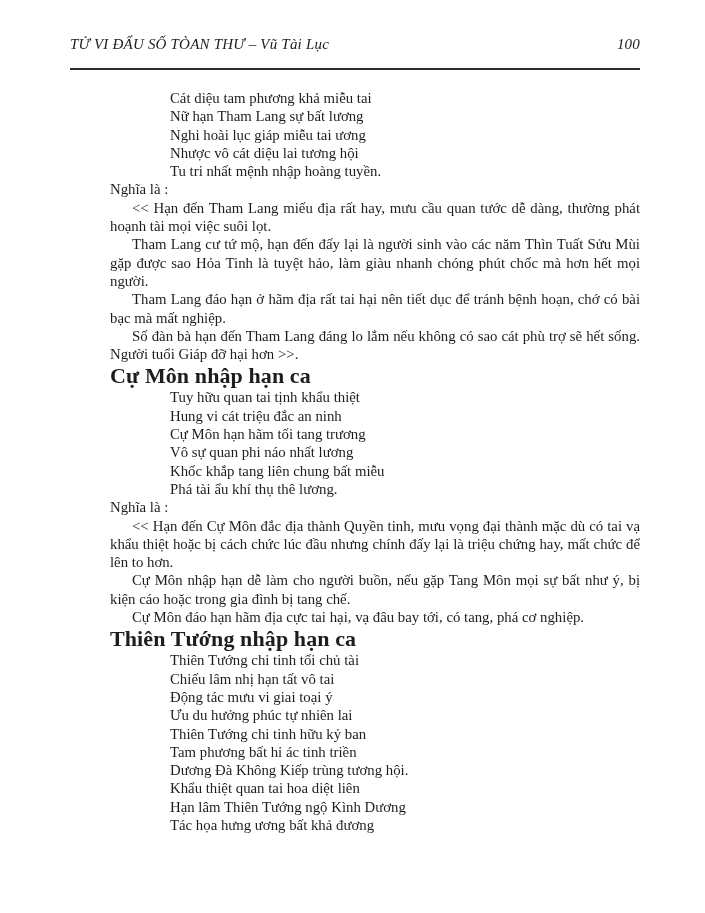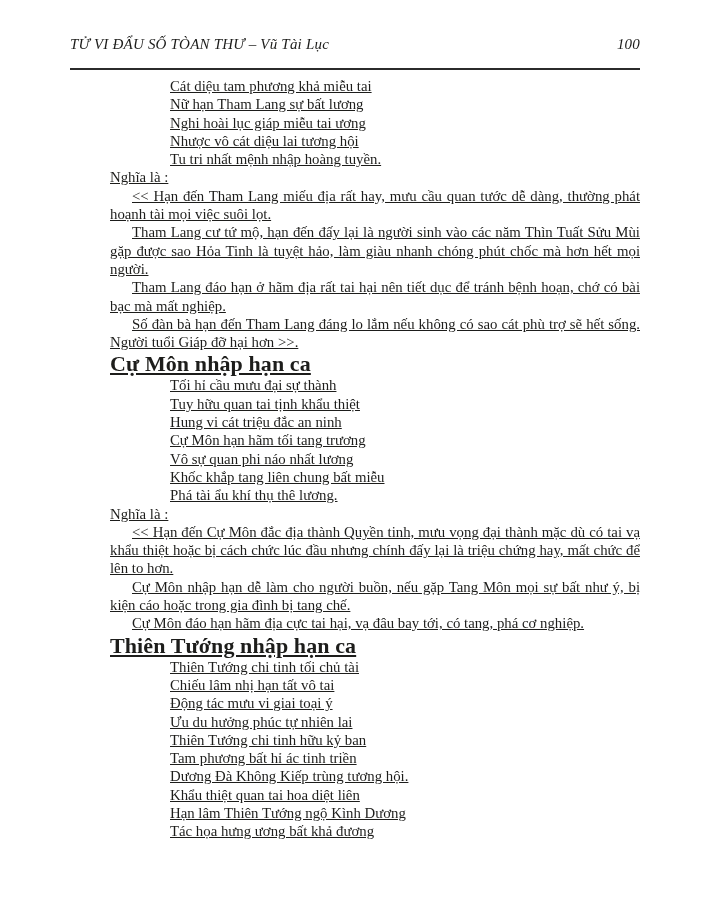--- a/index.html
+++ b/index.html
@@ -29,25 +29,24 @@
   }
   .header-title { white-space: nowrap; }
   .page-number { white-space: nowrap; }
   .header-rule {
     border: none;
     border-top: 2px solid #2b2b2b;
     margin: 15px 0 0 0;
   }
   .content {
     margin-left: 40px;
-    margin-top: 7px;
+    margin-top: 19px;
     width: 530px;
     font-size: 14.8px;
     line-height: 18.3px;
-    text-decoration: underline;
   }
   .verse-line {
     margin-left: 60px;
     white-space: nowrap;
   }
   .meaning-label {
     margin: 0;
   }
   .para {
     margin: 0;
@@ -87,21 +86,20 @@
     <div class="meaning-label">Nghĩa là :</div>
 
     <p class="para">&lt;&lt; Hạn đến Tham Lang miếu địa rất hay, mưu cầu quan tước dễ dàng, thường phát hoạnh tài mọi việc suôi lọt.</p>
     <p class="para">Tham Lang cư tứ mộ, hạn đến đấy lại là người sinh vào các năm Thìn Tuất Sửu Mùi gặp được sao Hỏa Tinh là tuyệt hảo, làm giàu nhanh chóng phút chốc mà hơn hết mọi người.</p>
     <p class="para">Tham Lang đáo hạn ở hãm địa rất tai hại nên tiết dục để tránh bệnh hoạn, chớ có bài bạc mà mất nghiệp.</p>
     <p class="para">Số đàn bà hạn đến Tham Lang đáng lo lắm nếu không có sao cát phù trợ sẽ hết sống. Người tuổi Giáp đỡ hại hơn &gt;&gt;.</p>
 
     <div class="section-heading">Cự Môn nhập hạn ca</div>
 
     <div class="verse">
-      <div class="verse-line">Tối hỉ cầu mưu đại sự thành</div>
       <div class="verse-line">Tuy hữu quan tai tịnh khẩu thiệt</div>
       <div class="verse-line">Hung vi cát triệu đắc an ninh</div>
       <div class="verse-line">Cự Môn hạn hãm tối tang trương</div>
       <div class="verse-line">Vô sự quan phi náo nhất lương</div>
       <div class="verse-line">Khốc khắp tang liên chung bất miễu</div>
       <div class="verse-line">Phá tài ẩu khí thụ thê lương.</div>
     </div>
 
     <div class="meaning-label">Nghĩa là :</div>
 

